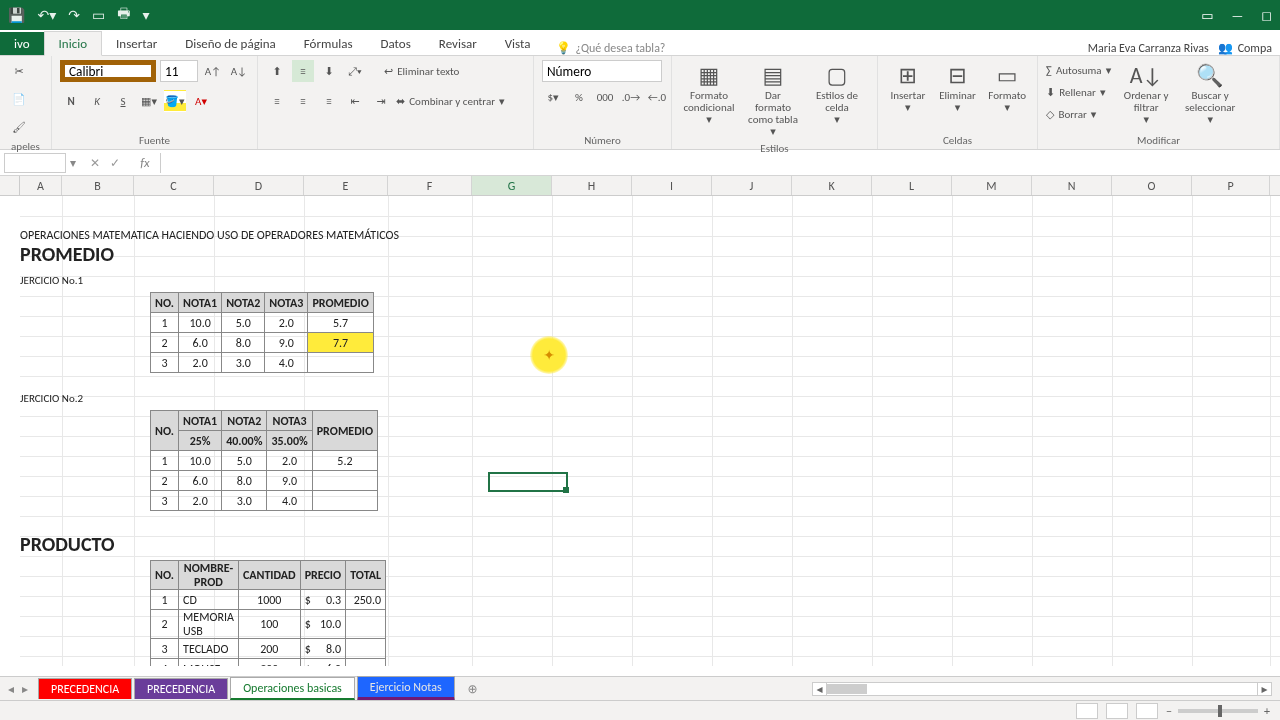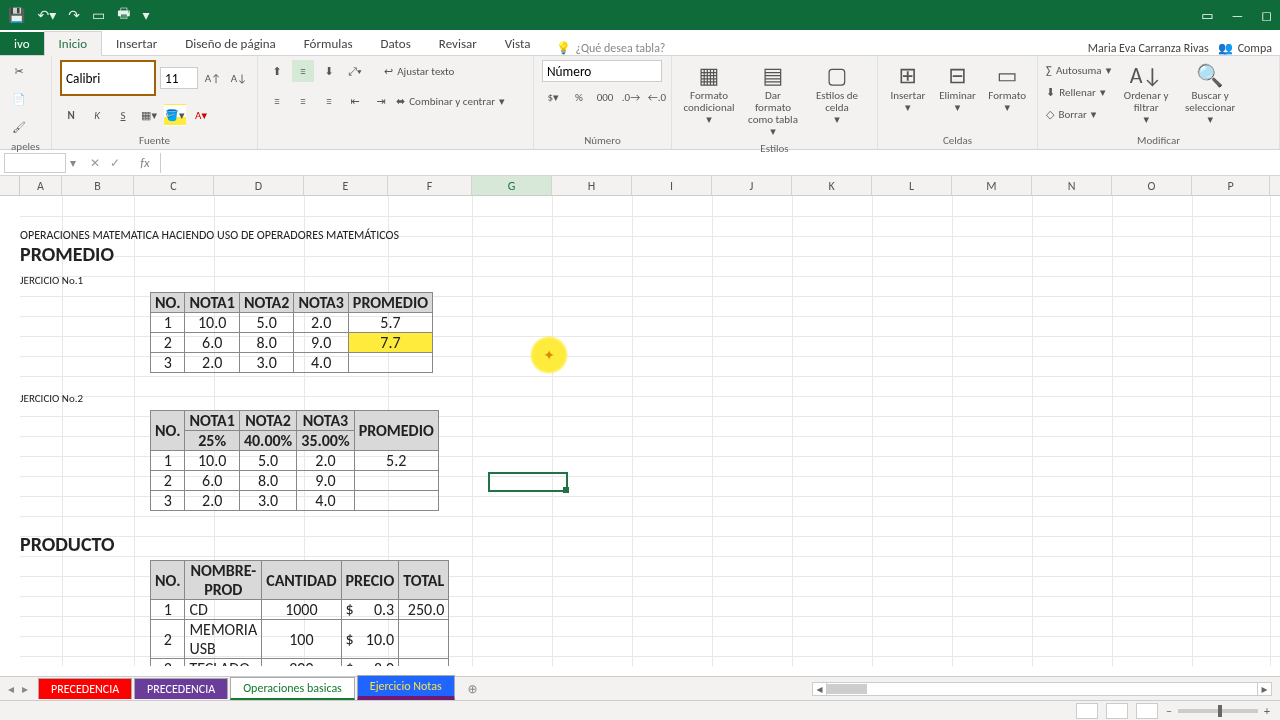--- a/index.html
+++ b/index.html
@@ -19,21 +19,21 @@
 .tellme { display:flex; align-items:center; color:#888; font-size:12px; padding-left:12px; gap:4px; }
 .username { margin-left:auto; padding-right:10px; font-size:12px; color:#444; }
 .share { display:flex; align-items:center; gap:4px; padding-right:8px; color:#444; }
 
 
 .ribbon { height:94px; background:#f3f2f1; border-bottom:1px solid #d4d4d4; display:flex; font-size:11px; color:#555; }
 .rgroup { border-right:1px solid #e1e1e1; padding:4px 8px 2px 8px; display:flex; flex-direction:column; }
 .rgroup .body { flex:1; display:flex; align-items:flex-start; gap:6px; }
 .rgroup .label { text-align:center; font-size:11px; color:#666; padding-top:2px; }
 .clip { display:flex; flex-direction:column; gap:6px; align-items:center; }
-.font-sel { width:96px; height:36px; border:2px solid #a16207; padding:2px 4px; background:#fff; }
+.font-sel { width:96px; height:22px; border:5px solid #a16207; padding:2px 4px; background:#fff; }
 .size-sel { width:38px; height:22px; border:1px solid #ccc; padding:2px 4px; background:#fff; }
 .fontrow { display:flex; gap:4px; align-items:center; margin-bottom:4px; }
 .iconbtn { width:22px; height:22px; display:inline-flex; align-items:center; justify-content:center; border:1px solid transparent; }
 .stackbtn { display:flex; flex-direction:column; align-items:center; justify-content:center; width:58px; padding:2px; text-align:center; line-height:1.1; }
 .stackbtn .ic { font-size:22px; height:28px; display:flex; align-items:center; justify-content:center; }
 .numfmt { width:120px; height:22px; border:1px solid #ccc; background:#fff; padding:2px 4px; }
 .lnk { display:flex; align-items:center; gap:4px; font-size:11px; height:20px; }
 
 
 .fbar { height:26px; display:flex; align-items:center; border-bottom:1px solid #d4d4d4; }
@@ -54,39 +54,39 @@
 .grid { position:absolute; left:20px; top:0; right:0; bottom:0; }
 .gridlines-v div { position:absolute; top:0; bottom:0; width:1px; background:#e8e8e8; }
 .gridlines-h div { position:absolute; left:0; right:0; height:1px; background:#e8e8e8; }
 .content { position:absolute; left:20px; top:0; font-size:12px; color:#222; }
 .txt { position:absolute; white-space:nowrap; }
 .title1 { font-size:12px; top:4px; left:0;margin-top:28px; }
 .big { font-size:20px; font-weight:bold; }
 .sub { font-size:11px; }
 
 
-.tbl { position:absolute; border-collapse:collapse; font-size:16px; }
+.tbl { position:absolute; border-collapse:collapse; font-size:12px; }
 .tbl th, .tbl td { border:1px solid #888; height:20px; text-align:center; padding:0 4px; }
 .tbl th { background:#d9d9d9; font-weight:bold; }
 .tbl td.lft { text-align:left;margin-left:23px; }
 .tbl td.rgt { text-align:right; }
 .tbl td.cur::before { content:"$"; float:left; color:#222; }
 
 
 .hl { position:absolute; width:38px; height:38px; border-radius:50%; background:radial-gradient(circle,#ffeb3b 60%,rgba(255,235,59,0) 75%); display:flex; align-items:center; justify-content:center; color:#d68d00; font-size:14px; pointer-events:none; }
 .selcell { position:absolute; border:2px solid #217346; background:rgba(255,255,255,0); }
 .selcell::after { content:""; position:absolute; right:-3px; bottom:-3px; width:6px; height:6px; background:#217346; }
 
 
 .sheettabs { position:absolute; bottom:20px; left:0; right:0; height:24px; background:#f3f2f1; border-top:1px solid #ccc; display:flex; align-items:center; font-size:12px; }
 .stab { padding:3px 12px; border:1px solid #aaa; border-bottom:none; margin-left:2px; background:#fff; cursor:pointer; }
 .stab.red { background:#ff0000; color:#fff; }
 .stab.purple { background:#6a3d9a; color:#fff; }
 .stab.green { color:#167a2f; border-bottom:2px solid #167a2f; background:#fff;}
-.stab.blue { background:#1e66ff; color:#fde047; border-bottom:7px solid #701a75; }
+.stab.blue { background:#1e66ff; color:#e5e5e5; border-bottom:5px solid #701a75; }
 .addtab { width:24px; text-align:center; color:#888; margin-left:6px; }
 .hscroll { margin-left:auto; width:460px; height:14px; background:#fff; border:1px solid #ccc; position:relative; margin-right:8px; }
 .hscroll .thumb{ position:absolute; left:14px; top:1px; bottom:1px; width:40px; background:#cdcdcd; }
 .hscroll .arr { position:absolute; top:0; bottom:0; width:14px; display:flex; align-items:center; justify-content:center; color:#666; }
 .hscroll .arr.l{left:0;border-right:1px solid #ccc;}
 .hscroll .arr.r{right:0;border-left:1px solid #ccc;}
 
 
 .status { position:absolute; bottom:0; left:0; right:0; height:20px; background:#f3f2f1; border-top:1px solid #ccc; display:flex; align-items:center; justify-content:flex-end; gap:8px; padding-right:10px; color:#666; font-size:12px;}
 .viewbtn { width:22px; height:16px; border:1px solid #ccc; background:#fff; }
@@ -164,21 +164,21 @@
     <div class="label">Fuente</div>
   </div>
   <div class="rgroup" style="width:276px;">
     <div class="body" style="flex-direction:column;gap:4px;">
       <div class="fontrow">
         <span class="iconbtn">⬆</span>
         <span class="iconbtn" style="background:#d6e9d6">≡</span>
         <span class="iconbtn">⬇</span>
         <span class="iconbtn">⤢▾</span>
         <span style="width:10px;"></span>
-        <span class="lnk">↩ <span>Ajustar texto</span></span>
+        <span class="lnk">↩ <span>Eliminar texto</span></span>
       </div>
       <div class="fontrow">
         <span class="iconbtn">≡</span>
         <span class="iconbtn">≡</span>
         <span class="iconbtn">≡</span>
         <span class="iconbtn">⇤</span>
         <span class="iconbtn">⇥</span>
         <span class="lnk">⬌ <span>Combinar y centrar</span> ▾</span>
       </div>
     </div>

